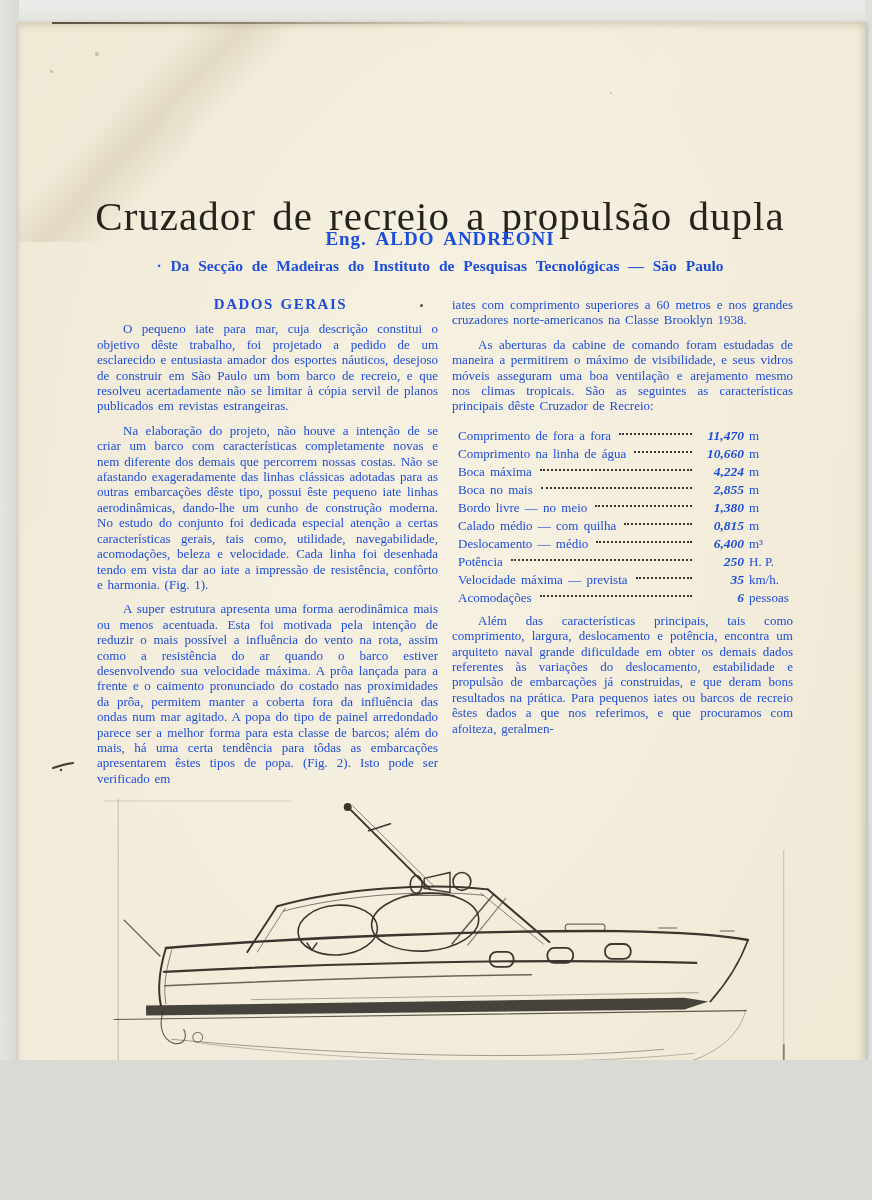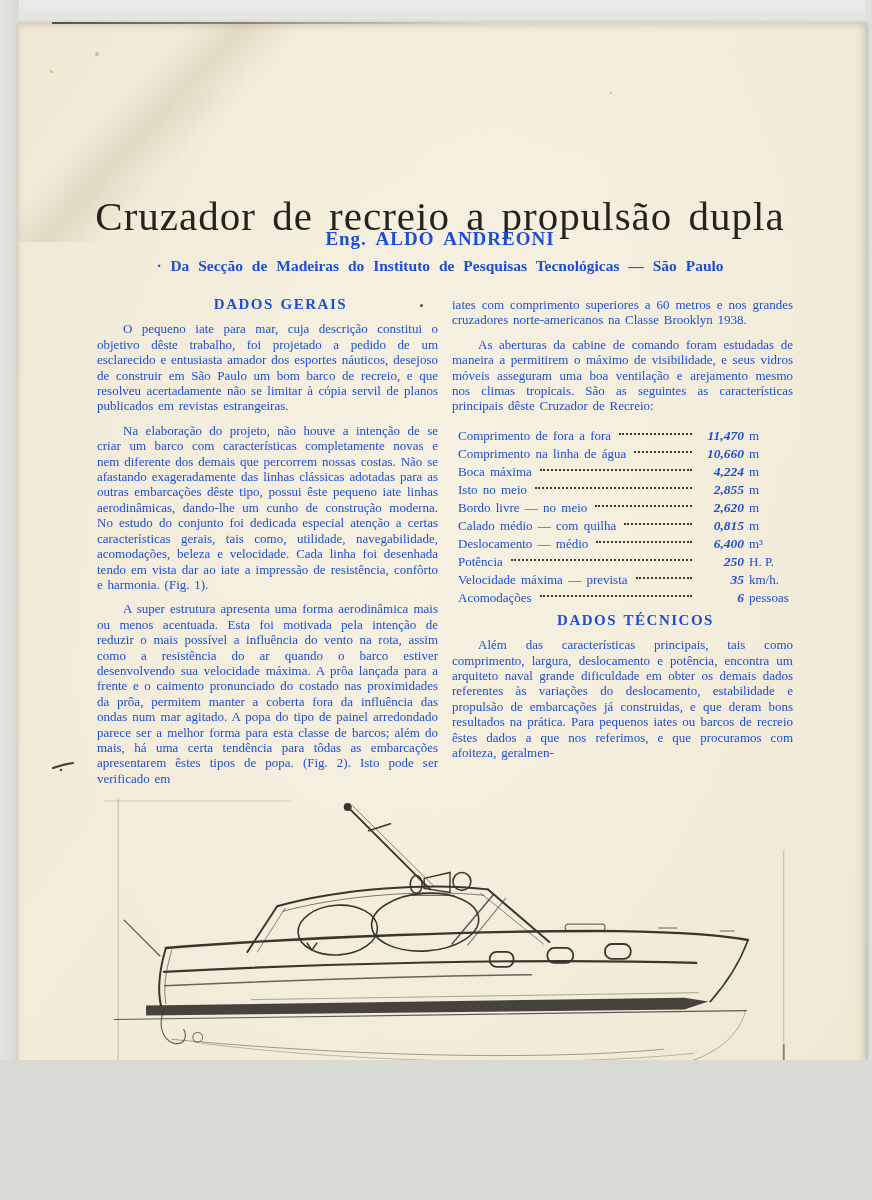--- a/index.html
+++ b/index.html
@@ -100,29 +100,29 @@
           <span class="spec-value">10,660</span>
           <span class="spec-unit">m</span>
       </div>
       <div class="spec-row">
         <span class="spec-label">Boca máxima</span>
           <span class="spec-dots"></span>
           <span class="spec-value">4,224</span>
           <span class="spec-unit">m</span>
       </div>
       <div class="spec-row">
-        <span class="spec-label">Isto no meio</span>
+        <span class="spec-label">Boca no mais</span>
           <span class="spec-dots"></span>
           <span class="spec-value">2,855</span>
           <span class="spec-unit">m</span>
       </div>
       <div class="spec-row">
         <span class="spec-label">Bordo livre — no meio</span>
           <span class="spec-dots"></span>
-          <span class="spec-value">2,620</span>
+          <span class="spec-value">1,380</span>
           <span class="spec-unit">m</span>
       </div>
       <div class="spec-row">
         <span class="spec-label">Calado médio — com quilha</span>
           <span class="spec-dots"></span>
           <span class="spec-value">0,815</span>
           <span class="spec-unit">m</span>
       </div>
       <div class="spec-row">
         <span class="spec-label">Deslocamento — médio</span>
@@ -143,21 +143,20 @@
           <span class="spec-unit">km/h.</span>
       </div>
       <div class="spec-row">
         <span class="spec-label">Acomodações</span>
           <span class="spec-dots"></span>
           <span class="spec-value">6</span>
           <span class="spec-unit">pessoas</span>
       </div>
     </div>
 
-    <p class="sec-head sec-head2">DADOS TÉCNICOS</p>
     <p>Além das características principais, tais como comprimento, largura, deslocamento e potência, encontra um arquiteto naval grande dificuldade em obter os demais dados referentes às variações do deslocamento, estabilidade e propulsão de embarcações já construidas, e que deram bons resultados na prática. Para pequenos iates ou barcos de recreio êstes dados a que nos referimos, e que procuramos com afoiteza, geralmen-</p>
   </div>
 
   <div class="figure">
     <svg width="700" height="298" viewBox="0 0 700 300">
       <g stroke="#3a362e" fill="none" stroke-linecap="round">
 
         <path d="M16,4 V294" stroke="#9a917f" stroke-width="1" opacity=".55"></path>
         <path d="M686,56 V292" stroke="#9a917f" stroke-width="1" opacity=".5"></path>
         <path d="M686,252 V292" stroke="#4a453b" stroke-width="2" opacity=".55"></path>

